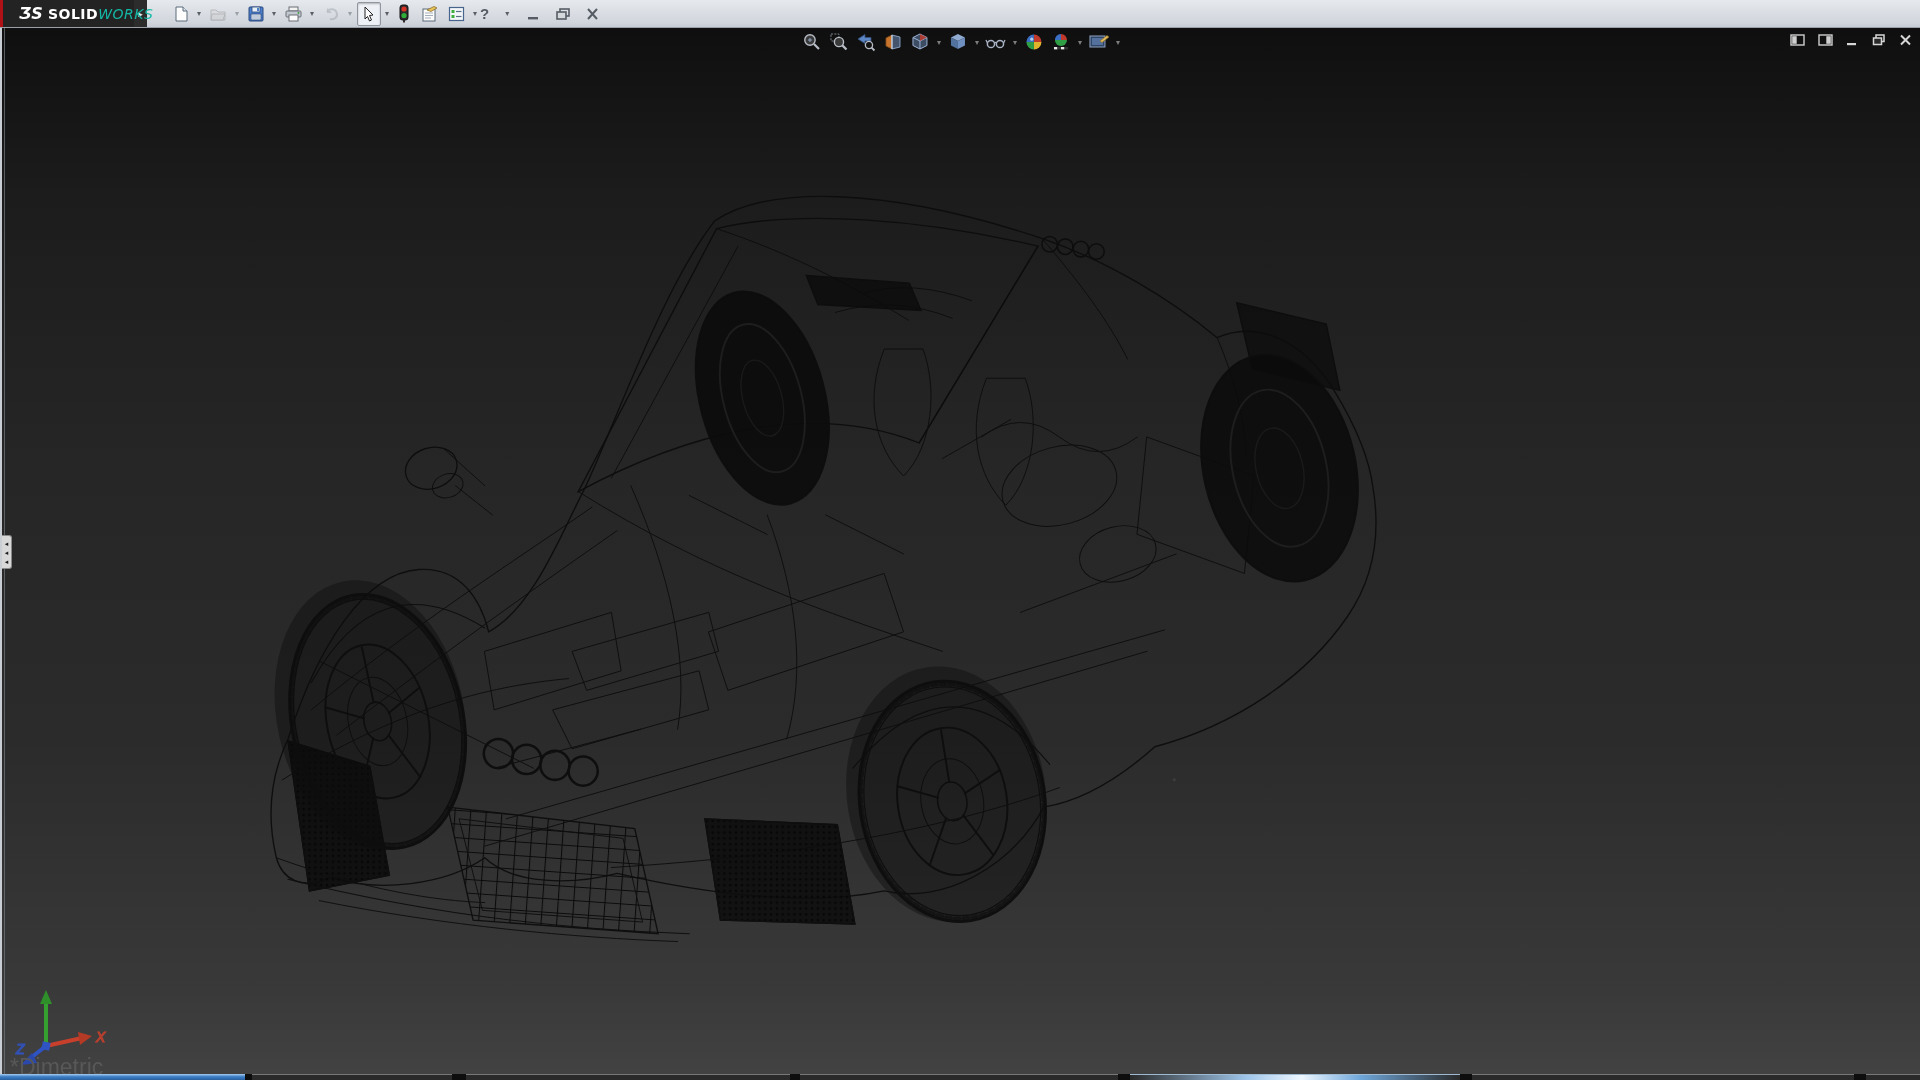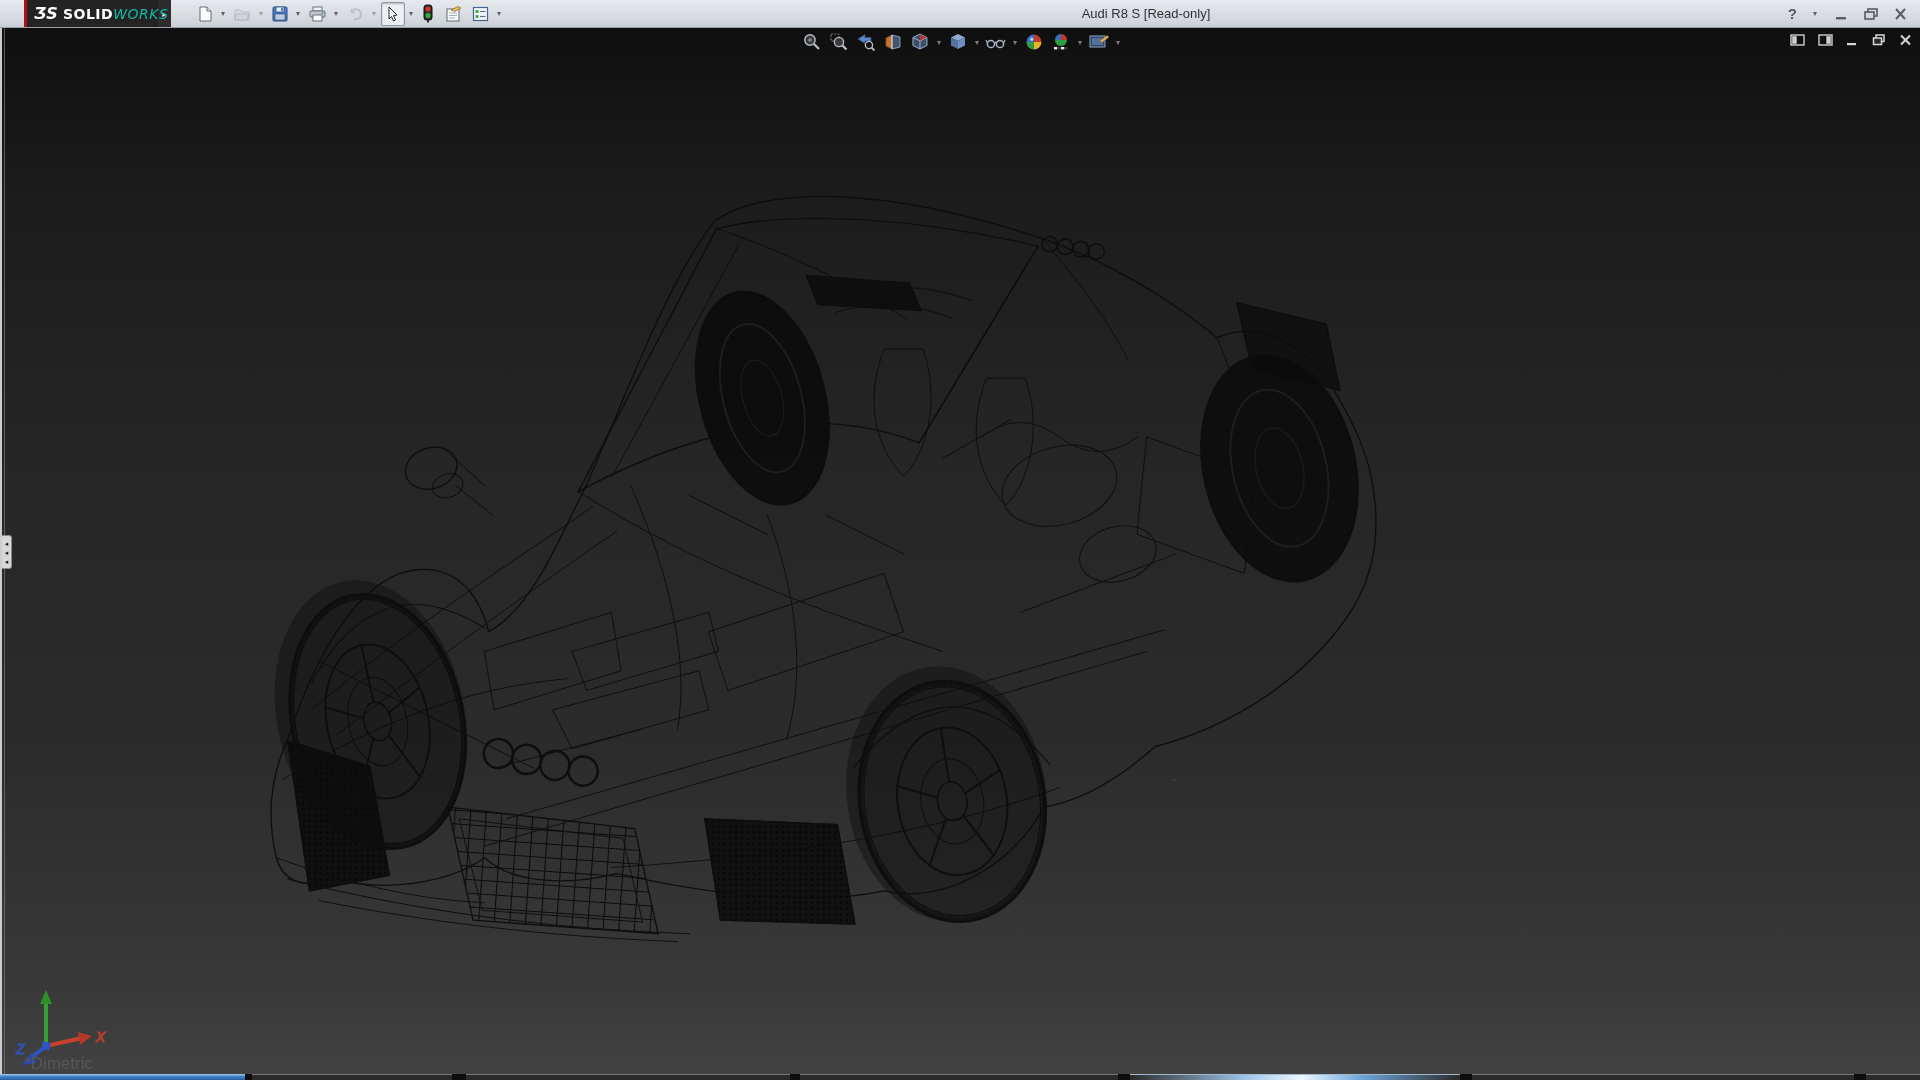--- a/index.html
+++ b/index.html
@@ -5,22 +5,22 @@
   * { margin:0; padding:0; box-sizing:border-box; }
   html,body { width:1920px; height:1080px; overflow:hidden; background:#000;
               font-family:"Liberation Sans", sans-serif; }
 
   
   .appbar { position:absolute; left:0; top:0; width:1920px; height:28px;
             display:flex; align-items:stretch;
             background:linear-gradient(#e6e9ed,#d2d6dd 80%,#c9cdd5);
             border-bottom:1px solid #9aa0a8; }
   .logo { width:134px; background:#232323; color:#fff; display:flex;
-          align-items:center; padding-left:10px; position:relative;
-          font-family:"DejaVu Sans", sans-serif;margin-left:24px; }
+          align-items:center; padding-left:19px; position:relative;
+          font-family:"DejaVu Sans", sans-serif; }
   .logo .redstripe { position:absolute; left:0; top:0; width:3px; height:100%;
           background:#b01117; }
   .logo .glyph { font-style:italic; font-weight:bold; font-size:16px; margin-right:5px; }
   .logo .solid { font-weight:bold; font-size:14px; letter-spacing:.5px; }
   .logo .works { font-style:italic; font-weight:400; font-size:14px; color:#14b8a6; letter-spacing:.5px; }
   .flyout { width:13px; background:#2c2c2c; color:#e8e8e8; font-size:9px;
             display:flex; align-items:center; justify-content:center; cursor:pointer; }
   .tools { display:flex; align-items:center; padding-left:22px; gap:2px; }
   .tbtn { height:24px; display:flex; align-items:center; padding:0 2px; border:1px solid transparent; }
   .tbtn.pressed { background:#eef1f6; border:1px solid #8f96a0; border-radius:2px;
@@ -51,21 +51,21 @@
 
   
   .splitter { position:absolute; left:0; top:507px; width:10px; height:34px;
               background:#d8d8d8; border:1px solid #8a8a8a; border-left:none;
               border-radius:0 3px 3px 0; display:flex; flex-direction:column;
               align-items:center; justify-content:center; cursor:pointer; }
   .splitter span { font-size:7px; line-height:9px; color:#1d1d1d; }
 
   
   .triad { position:absolute; left:12px; top:952px; }
-  .viewname { position:absolute; left:22px; top:1026px; font-size:17px; color:#585858; }
+  .viewname { position:absolute; left:8px; top:1026px; font-size:23px; color:#585858; }
 
   
   .taskbar { position:absolute; left:0; top:1074px; width:1920px; height:6px; background:#0d0d0d; }
   .taskbar .seg { position:absolute; top:0; height:6px; }
   .seg.blue { left:0; width:245px; background:linear-gradient(#a9cdf0,#3d7fc4 45%,#2a5f9e); }
   .seg.gray { background:#2a2a2a; border-top:1px solid #787878; }
   .seg.glow { background:linear-gradient(90deg,#2a2a2a,#9dc4e8 35%,#eef7ff 52%,#6ea6d9 70%,#2a2a2a); border-top:1px solid #9fb9d0; }
 </style>
 </head>
 <body>
@@ -158,23 +158,20 @@
         <rect x="2.5" y="2.5" width="14" height="13" fill="#f4f7fa" stroke="#46648c" stroke-width="1.2"></rect>
         <rect x="4.5" y="5" width="3" height="3" fill="#3fae3f"></rect>
         <rect x="4.5" y="10" width="3" height="3" fill="#3fae3f"></rect>
         <line x1="9" y1="6.5" x2="14.5" y2="6.5" stroke="#5a6f88" stroke-width="1.2"></line>
         <line x1="9" y1="11.5" x2="14.5" y2="11.5" stroke="#5a6f88" stroke-width="1.2"></line>
       </svg>
     </div>
       <span class="dd">▾</span>
   </div>
 
-  <div class="titlezone">
-    <span class="apptitle">Audi R8 S [Read-only]</span>
-  </div>
 
   <div class="appctrls">
     <span class="help">?</span>
     <span class="dd">▾</span>
     <span class="wctl">
       <svg width="15" height="14" viewBox="0 0 15 14">
         <rect x="2" y="10" width="10" height="2.4" fill="#565c64"></rect>
       </svg>
     </span>
     <span class="wctl">

